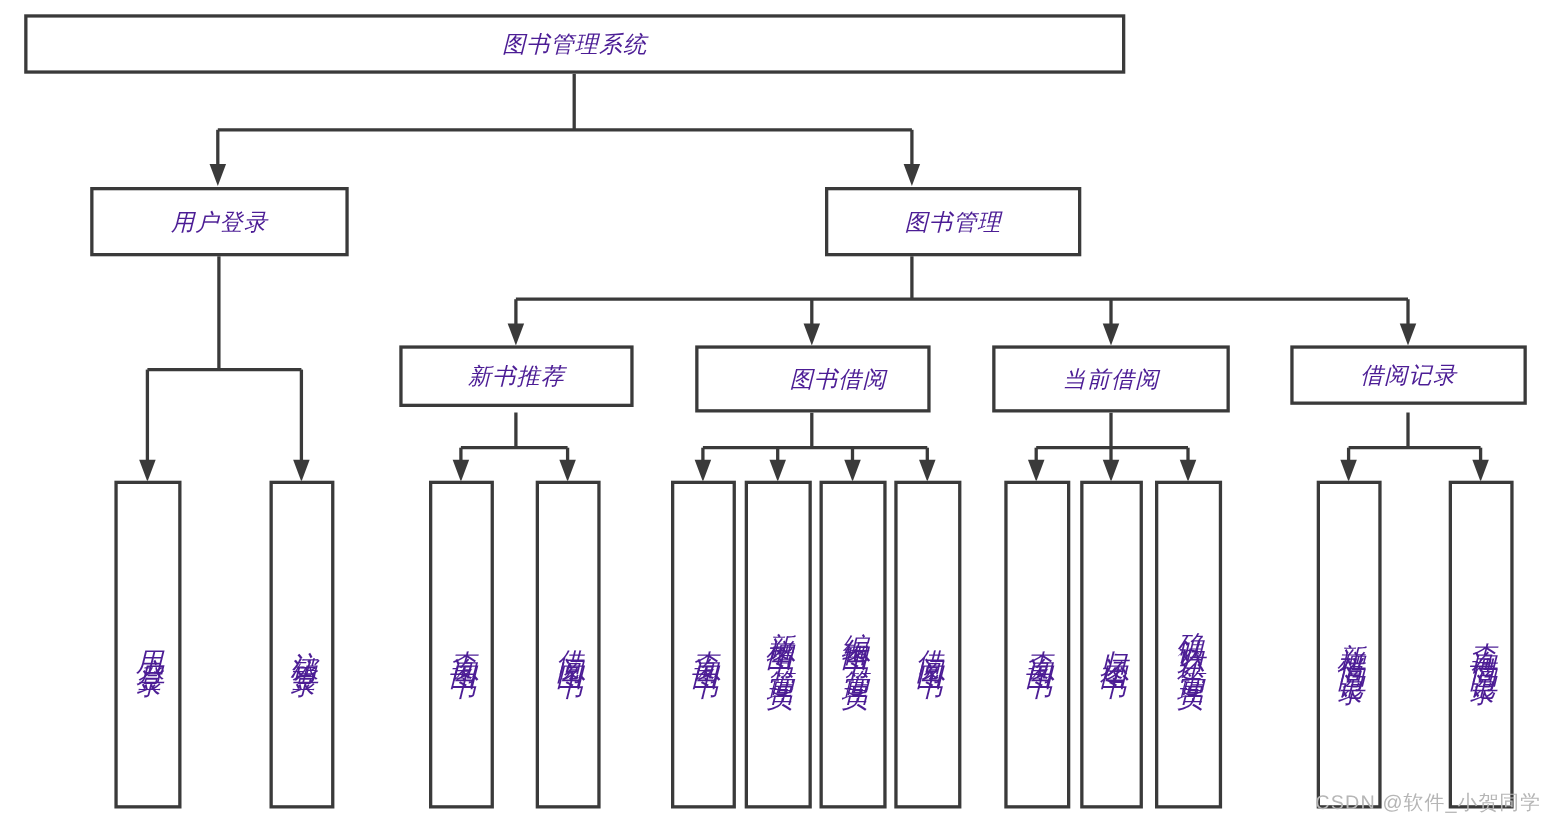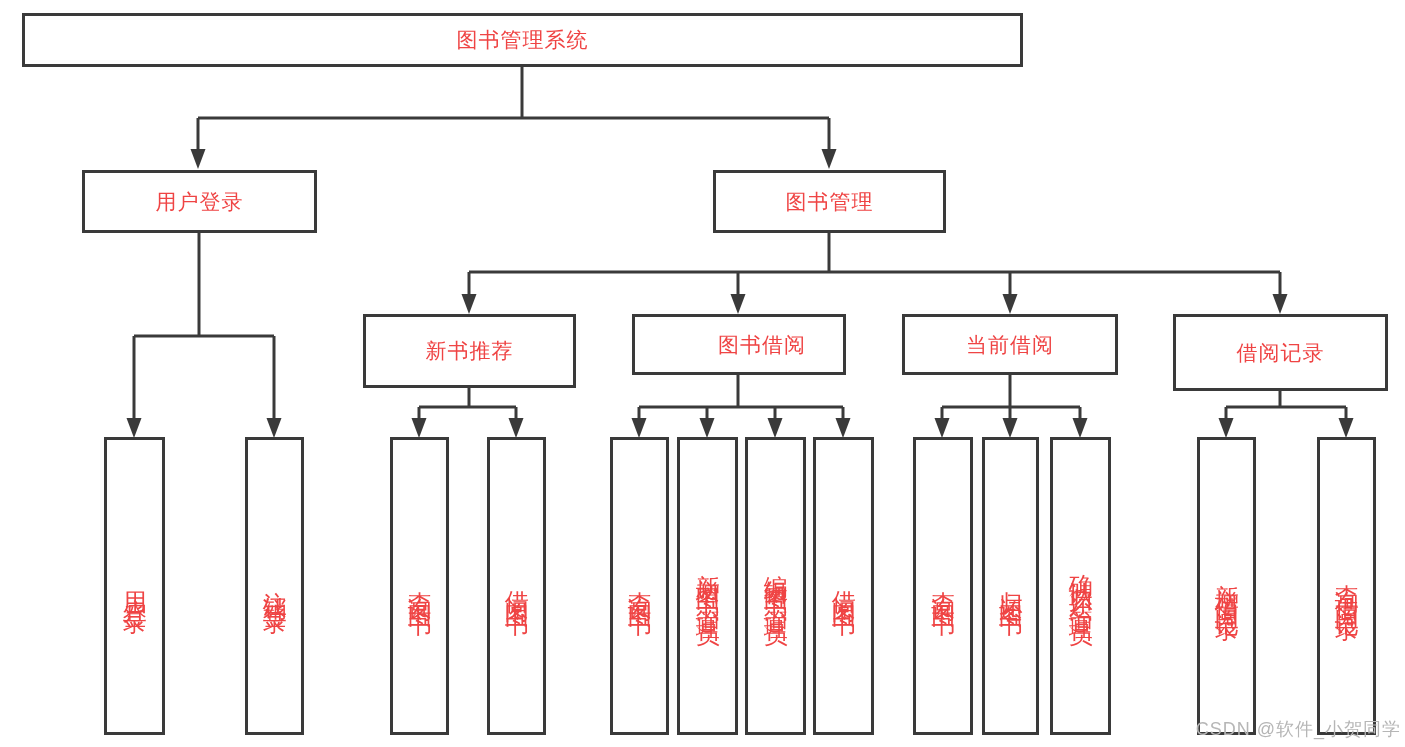--- a/index.html
+++ b/index.html
@@ -4,23 +4,24 @@
 <style>
   html,body { margin:0; padding:0; background:#ffffff; }
   .canvas {
     position:relative; width:1405px; height:747px; background:#ffffff;
     overflow:hidden;
     font-family:"Liberation Sans","DejaVu Sans",sans-serif;
   }
   .wires { position:absolute; left:0; top:0; z-index:1; }
   .node {
     position:absolute; box-sizing:border-box; z-index:2;
-    background:#ffffff; border:3px solid #3a3a3a; color:#ef4444;
+    background:#ffffff; border:3px solid #3a3a3a; color:#4c1d95;
     display:flex; align-items:center; justify-content:center;
     text-align:left;
+    font-style:italic;
   }
   .h-node { font-size:21px; letter-spacing:1px; white-space:nowrap; }
   .leaf {
     writing-mode:vertical-rl; text-orientation:mixed;
     font-size:24px; letter-spacing:7px; line-height:1.1;
   }
   .watermark {
     position:absolute; right:4px; bottom:6px; z-index:6;
     font-size:18px; color:#b6b6b6; letter-spacing:1px;
     font-family:"Liberation Sans","DejaVu Sans",sans-serif;
@@ -93,26 +94,26 @@
       <path d="M1002.5 418 L1017.5 418 L1010 438 Z"></path>
       <path d="M1072.5 418 L1087.5 418 L1080 438 Z"></path>
       <path d="M1218.5 418 L1233.5 418 L1226 438 Z"></path>
       <path d="M1338.5 418 L1353.5 418 L1346 438 Z"></path>
     </g>
   </svg>
 
   <div class="node h-node" style="left:22px; top:13px; width:1001px; height:54px;">图书管理系统</div>
 
   <div class="node h-node" style="left:82px; top:170px; width:235px; height:63px;">用户登录</div>
-  <div class="node h-node" style="left:713px; top:170px; width:233px; height:63px;">图书管理</div>
+  <div class="node h-node" style="left:750px; top:170px; width:233px; height:63px;">图书管理</div>
 
-  <div class="node h-node" style="left:363px; top:314px; width:213px; height:74px;">新书推荐</div>
+  <div class="node h-node" style="left:363px; top:314px; width:213px; height:56px;">新书推荐</div>
   <div class="node h-node" style="left:632px; top:314px; width:214px; height:61px;padding-left:46px;">图书借阅</div>
   <div class="node h-node" style="left:902px; top:314px; width:216px; height:61px;">当前借阅</div>
-  <div class="node h-node" style="left:1173px; top:314px; width:215px; height:77px;">借阅记录</div>
+  <div class="node h-node" style="left:1173px; top:314px; width:215px; height:54px;">借阅记录</div>
 
   <div class="node leaf" style="left:104px; top:437px; width:61px; height:298px;">用户登录</div>
   <div class="node leaf" style="left:245px; top:437px; width:59px; height:298px;">注销登录</div>
 
   <div class="node leaf" style="left:390px; top:437px; width:59px; height:298px;">查询图书</div>
   <div class="node leaf" style="left:487px; top:437px; width:59px; height:298px;">借阅图书</div>
 
   <div class="node leaf" style="left:610px; top:437px; width:59px; height:298px;">查询图书</div>
   <div class="node leaf" style="left:677px; top:437px; width:61px; height:298px;">新增图书（管理员）</div>
   <div class="node leaf" style="left:745px; top:437px; width:61px; height:298px;">编辑图书（管理员）</div>

